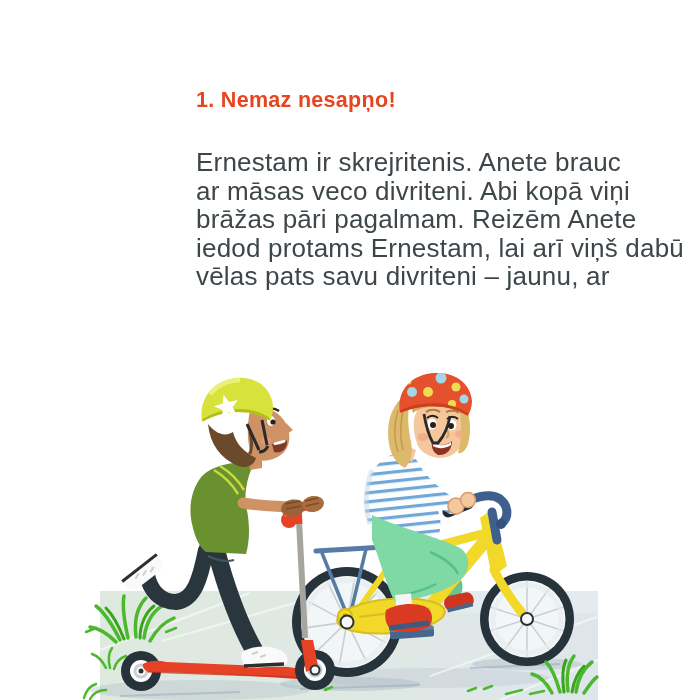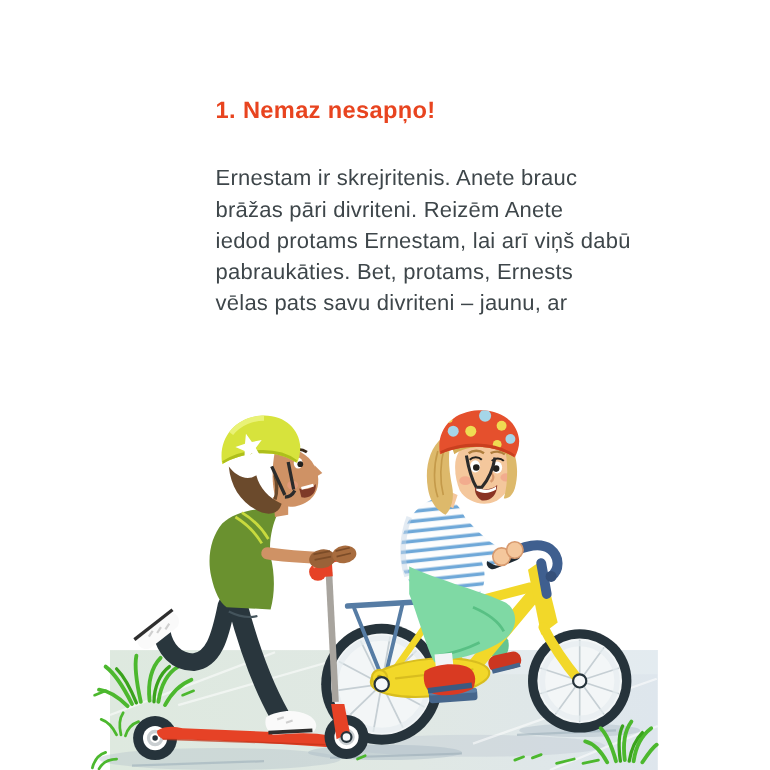--- a/index.html
+++ b/index.html
@@ -9,36 +9,36 @@
     font-family:"Liberation Sans", sans-serif;
   }
   .page-title{
     position:absolute;left:196px;top:88px;margin:0;
     font-size:21.5px;font-weight:700;letter-spacing:.3px;
     color:var(--heading,#e8441f);
     text-align:right;
   }
   .body-text{
     position:absolute;left:196px;top:148px;
-    font-size:20px;font-weight:400;letter-spacing:.2px;
+    font-size:26px;font-weight:400;letter-spacing:.2px;
     line-height:28.6px;color:var(--body_text,#3e464a);
   }
   .body-text div{white-space:nowrap;}
   .illustration{position:absolute;left:0;top:0;}
 </style>
 </head>
 <body>
 
 <h1 class="page-title">1. Nemaz nesapņo!</h1>
 
 <div class="body-text">
   <div>Ernestam ir skrejritenis. Anete brauc</div>
-  <div>brāžas pāri divriteni. Reizēm Anete</div>
+  <div>ar māsas veco divriteni. Abi kopā viņi</div>
+  <div>brāžas pāri pagalmam. Reizēm Anete</div>
   <div>iedod protams Ernestam, lai arī viņš dabū</div>
-  <div>pabraukāties. Bet, protams, Ernests</div>
   <div>vēlas pats savu divriteni – jaunu, ar</div>
 </div>
 
 <svg class="illustration" width="700" height="700" viewBox="0 0 700 700" xmlns="http://www.w3.org/2000/svg">
   <defs>
     <linearGradient id="groundGrad" x1="0" y1="0" x2="1" y2="0">
       <stop offset="0" stop-color="#dee9df"></stop>
       <stop offset="0.55" stop-color="#e0e8e4"></stop>
       <stop offset="1" stop-color="#dee6ed"></stop>
     </linearGradient>

